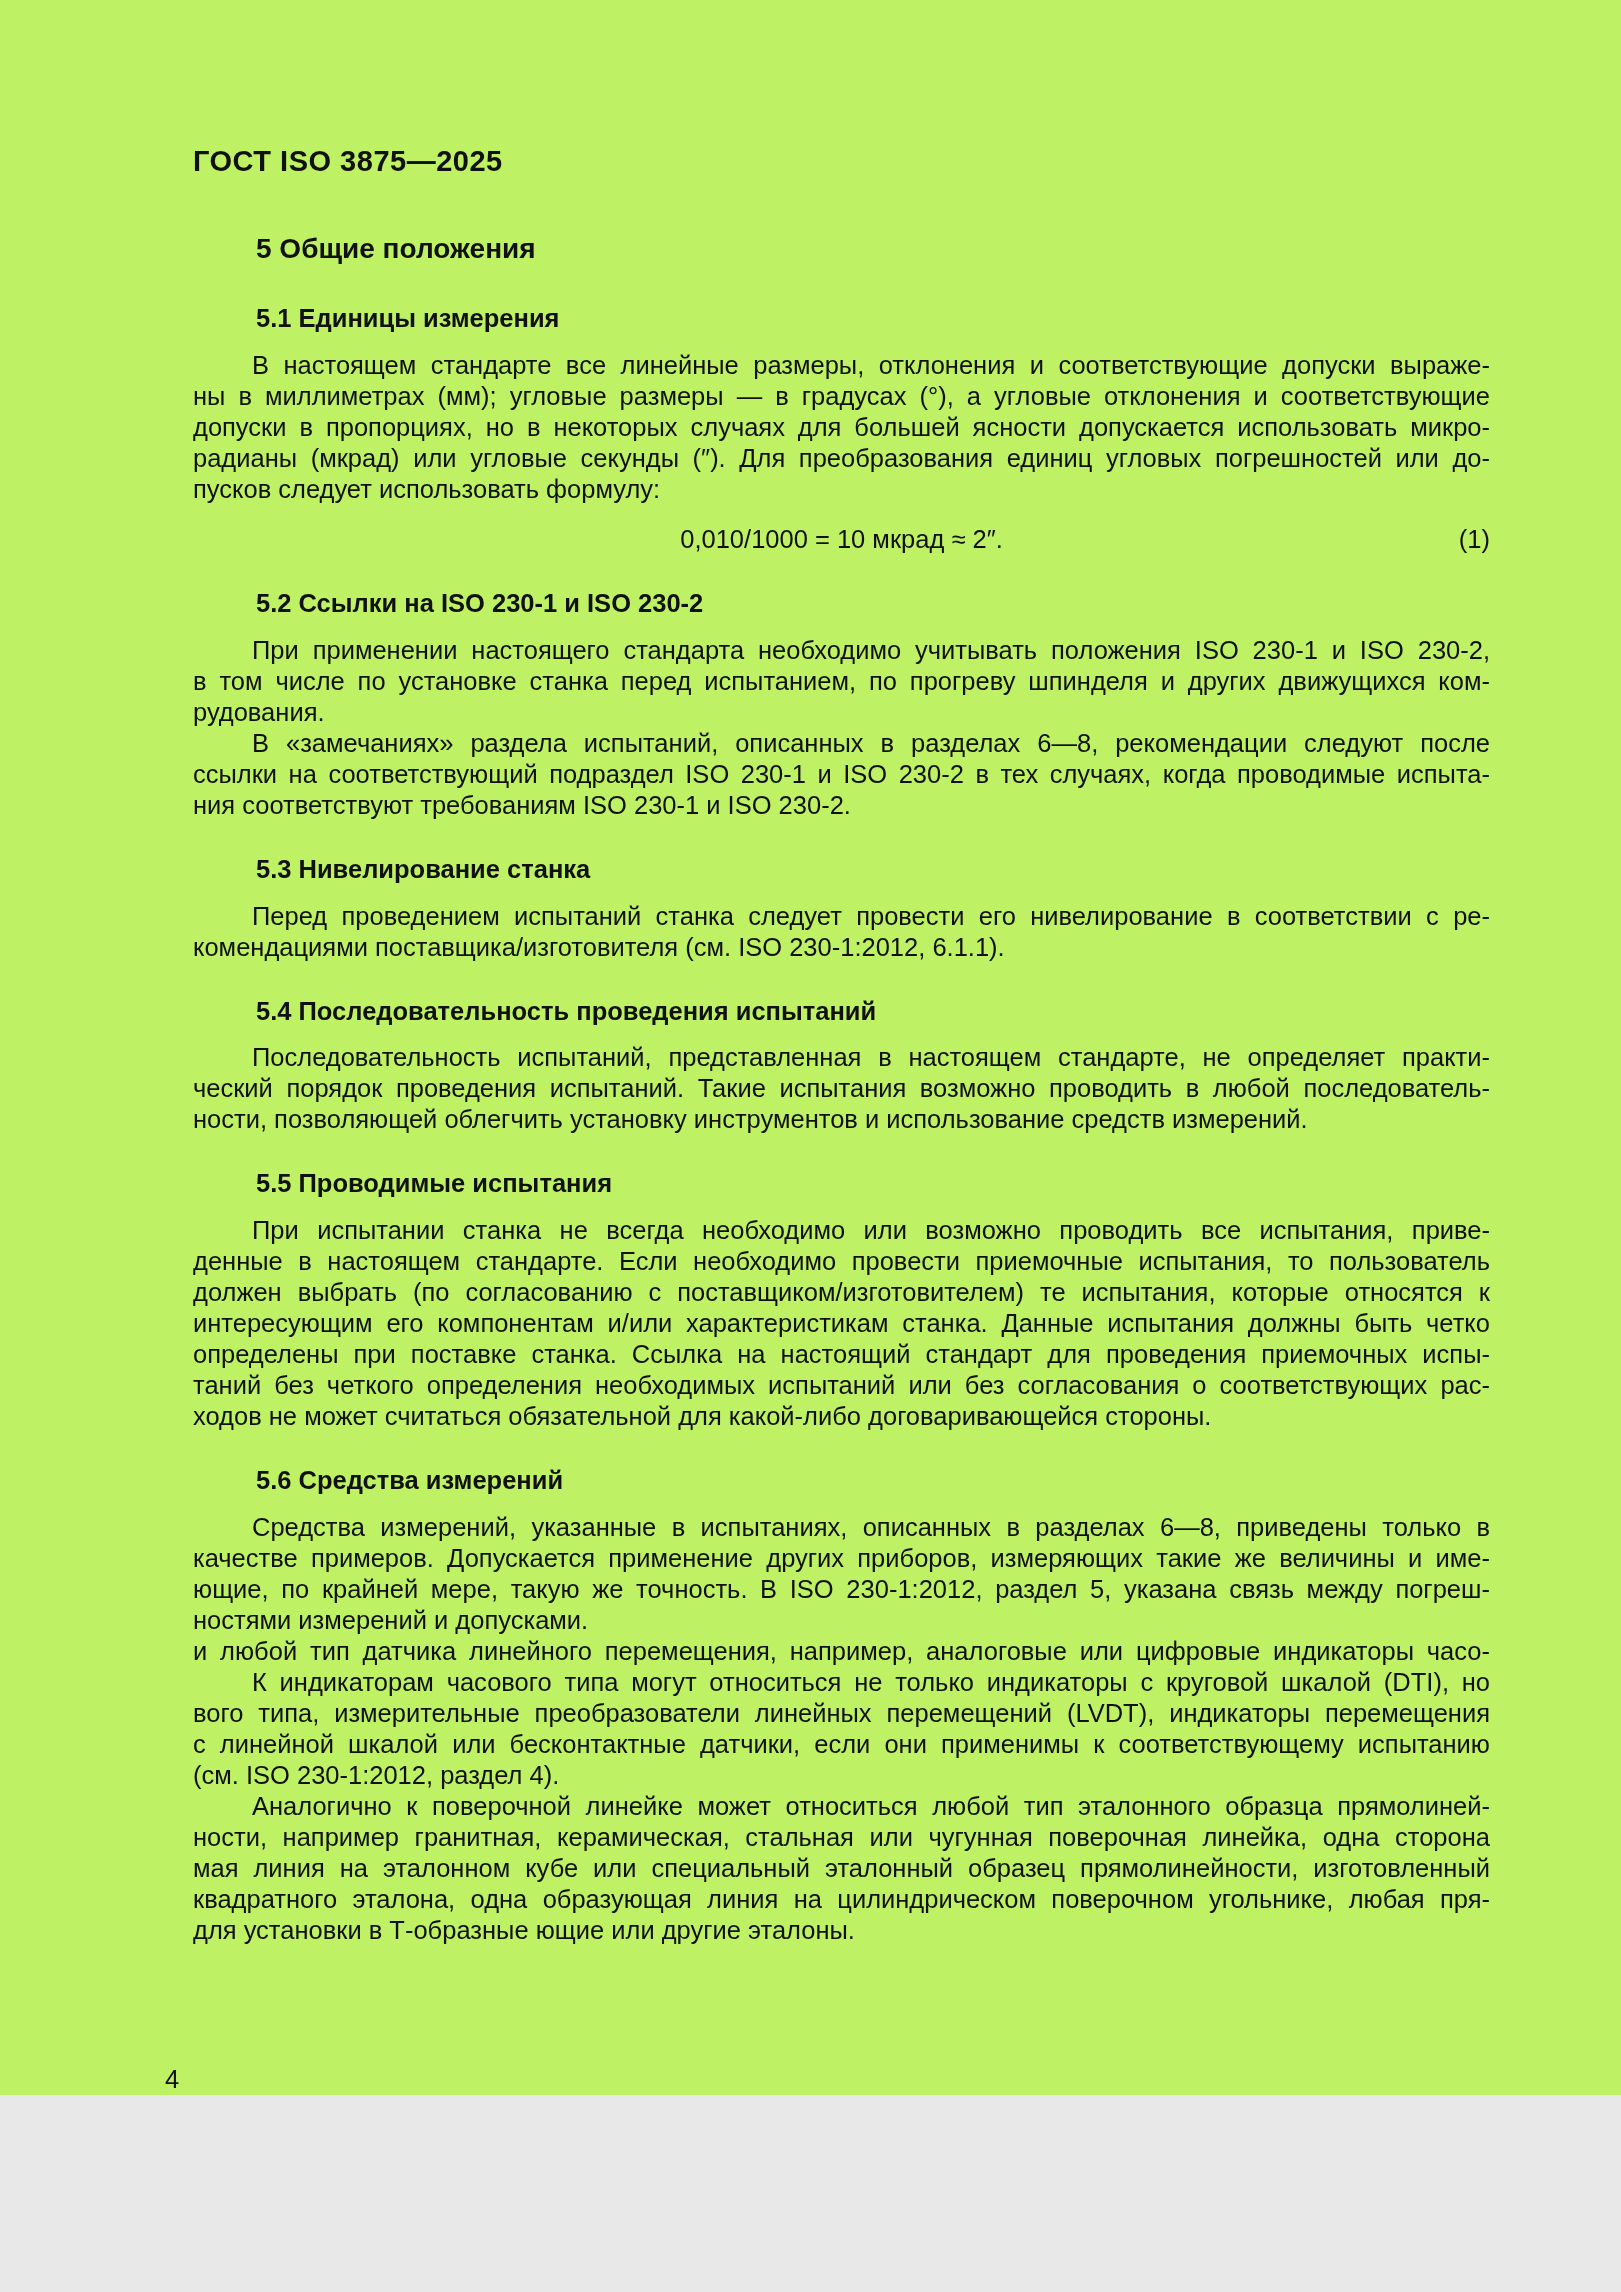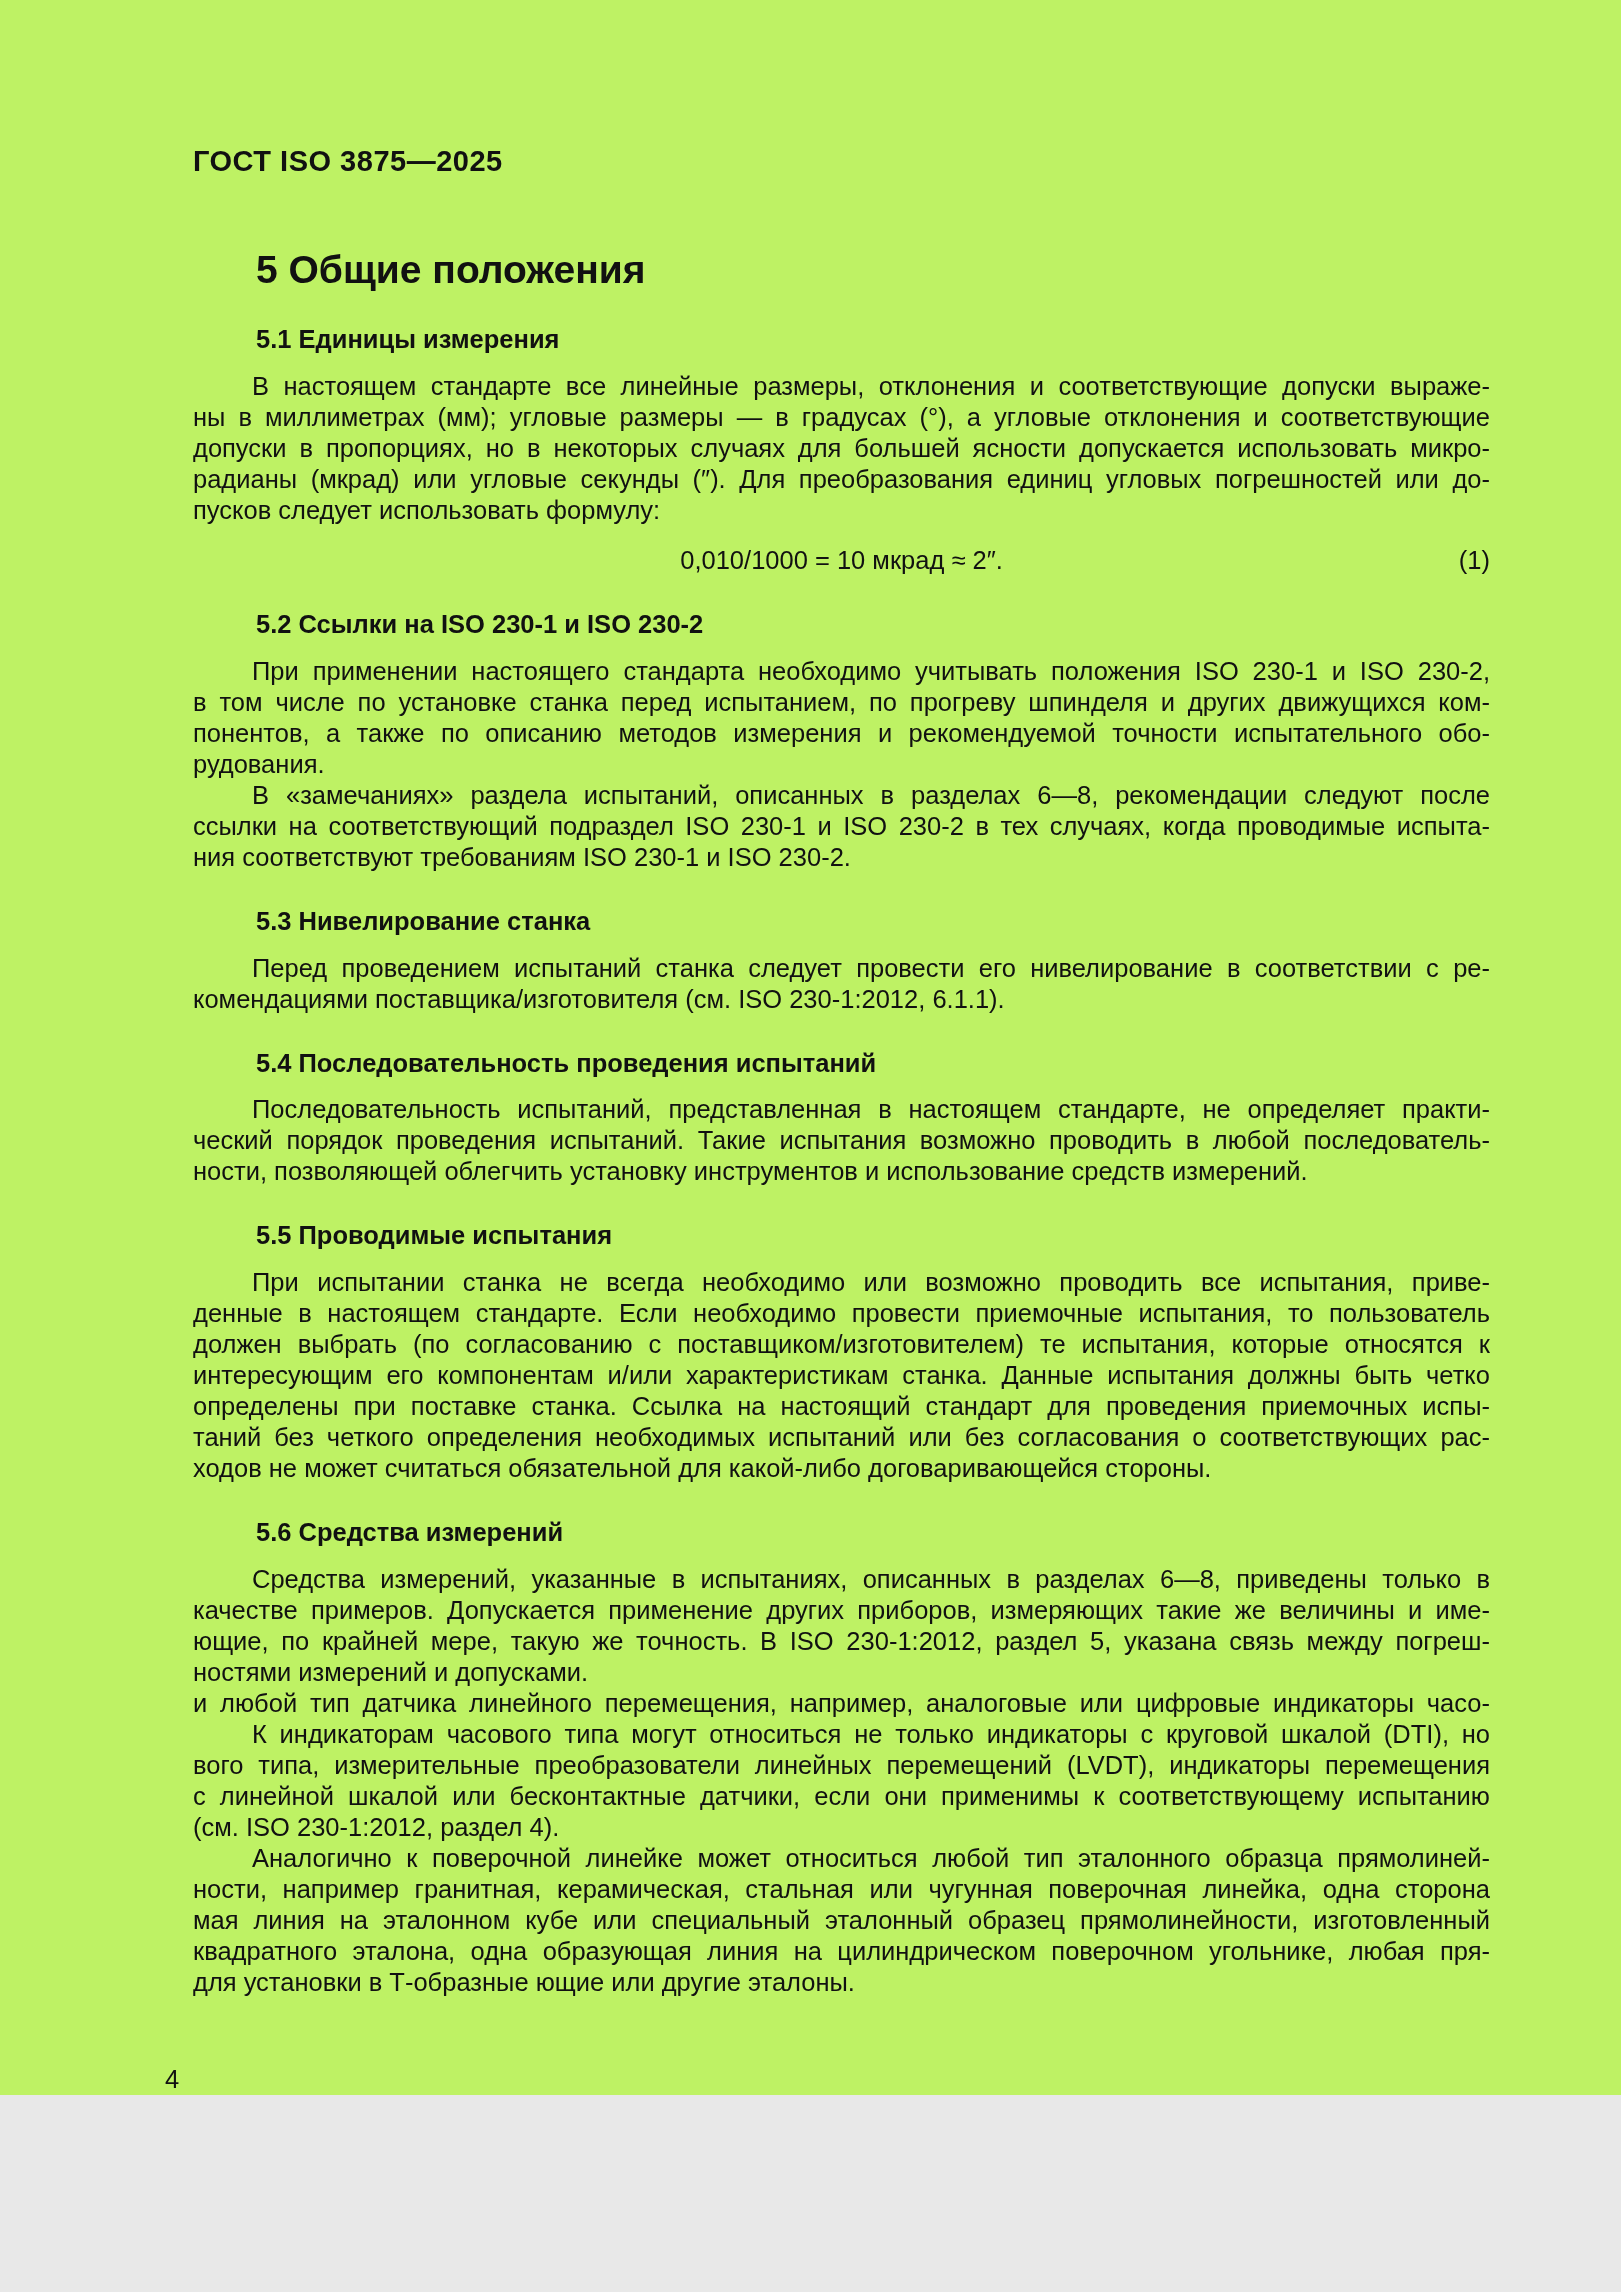--- a/index.html
+++ b/index.html
@@ -16,24 +16,24 @@
     padding: 143px 131px 0 193px;
     overflow: hidden;
   }
   .running-header {
     font-size: 29px;
     font-weight: bold;
     line-height: 37px;
     letter-spacing: 0.5px;
   }
   .chapter-title {
-    font-size: 39px;
+    font-size: 28px;
     font-weight: bold;
     line-height: 43px;
-    margin: 68px 0 0 63px;
+    margin: 47px 0 0 63px;
   }
   .section-heading {
     font-size: 25.5px;
     font-weight: bold;
     line-height: 31px;
     margin: 33px 0 15.7px 63px;
   }
   .paragraph {
     font-size: 25.5px;
     line-height: 31px;
@@ -89,21 +89,20 @@
         <div class="line last">пусков следует использовать формулу:</div>
       </div>
       <div class="formula-row">
         <span class="formula-text">0,010/1000 = 10 мкрад ≈ 2″.</span>
         <span class="formula-number">(1)</span>
       </div>
       <h2 class="section-heading">5.2 Ссылки на ISO 230-1 и ISO 230-2</h2>
       <div class="paragraph">
         <div class="line first">При применении настоящего стандарта необходимо учитывать положения ISO 230-1 и ISO 230-2,</div>
         <div class="line">в том числе по установке станка перед испытанием, по прогреву шпинделя и других движущихся ком-</div>
-        <div class="line">понентов, а также по описанию методов измерения и рекомендуемой точности испытательного обо-</div>
         <div class="line last">рудования.</div>
       </div>
       <div class="paragraph">
         <div class="line first">В «замечаниях» раздела испытаний, описанных в разделах 6—8, рекомендации следуют после</div>
         <div class="line">ссылки на соответствующий подраздел ISO 230-1 и ISO 230-2 в тех случаях, когда проводимые испыта-</div>
         <div class="line last">ния соответствуют требованиям ISO 230-1 и ISO 230-2.</div>
       </div>
       <h2 class="section-heading">5.3 Нивелирование станка</h2>
       <div class="paragraph">
         <div class="line first">Перед проведением испытаний станка следует провести его нивелирование в соответствии с ре-</div>

